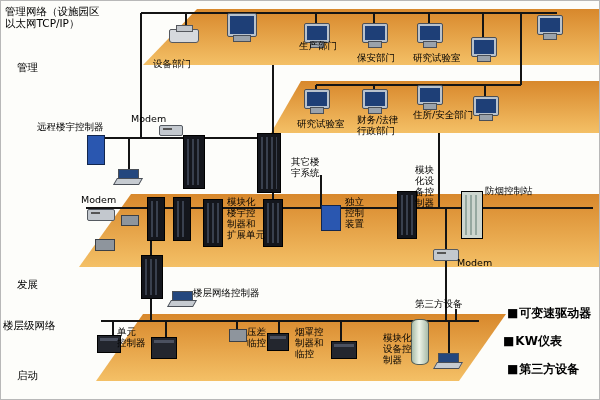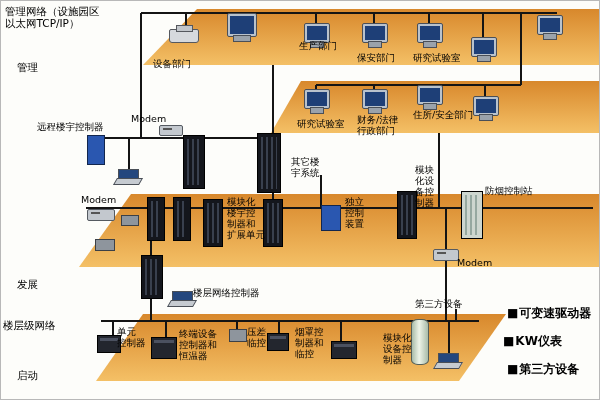--- a/index.html
+++ b/index.html
@@ -130,23 +130,20 @@
 扩展单元</div>
   <div class="lbl" style="left:344px;top:196px">独立
 控制
 装置</div>
   <div class="lbl" style="left:456px;top:257px">Modem</div>
   <div class="lbl" style="left:192px;top:287px">楼层网络控制器</div>
   <div class="lbl" style="left:414px;top:298px">第三方设备</div>
 
   <div class="lbl" style="left:116px;top:326px">单元
 控制器</div>
-  <div class="lbl" style="left:178px;top:328px">终端设备
-控制器和
-恒温器</div>
   <div class="lbl" style="left:246px;top:326px">压差
 临控</div>
   <div class="lbl" style="left:294px;top:326px">烟罩控
 制器和
 临控</div>
   <div class="lbl" style="left:382px;top:332px">模块化
 设备控
 制器</div>
 
   <div class="legend-item" style="left:506px;top:304px">

